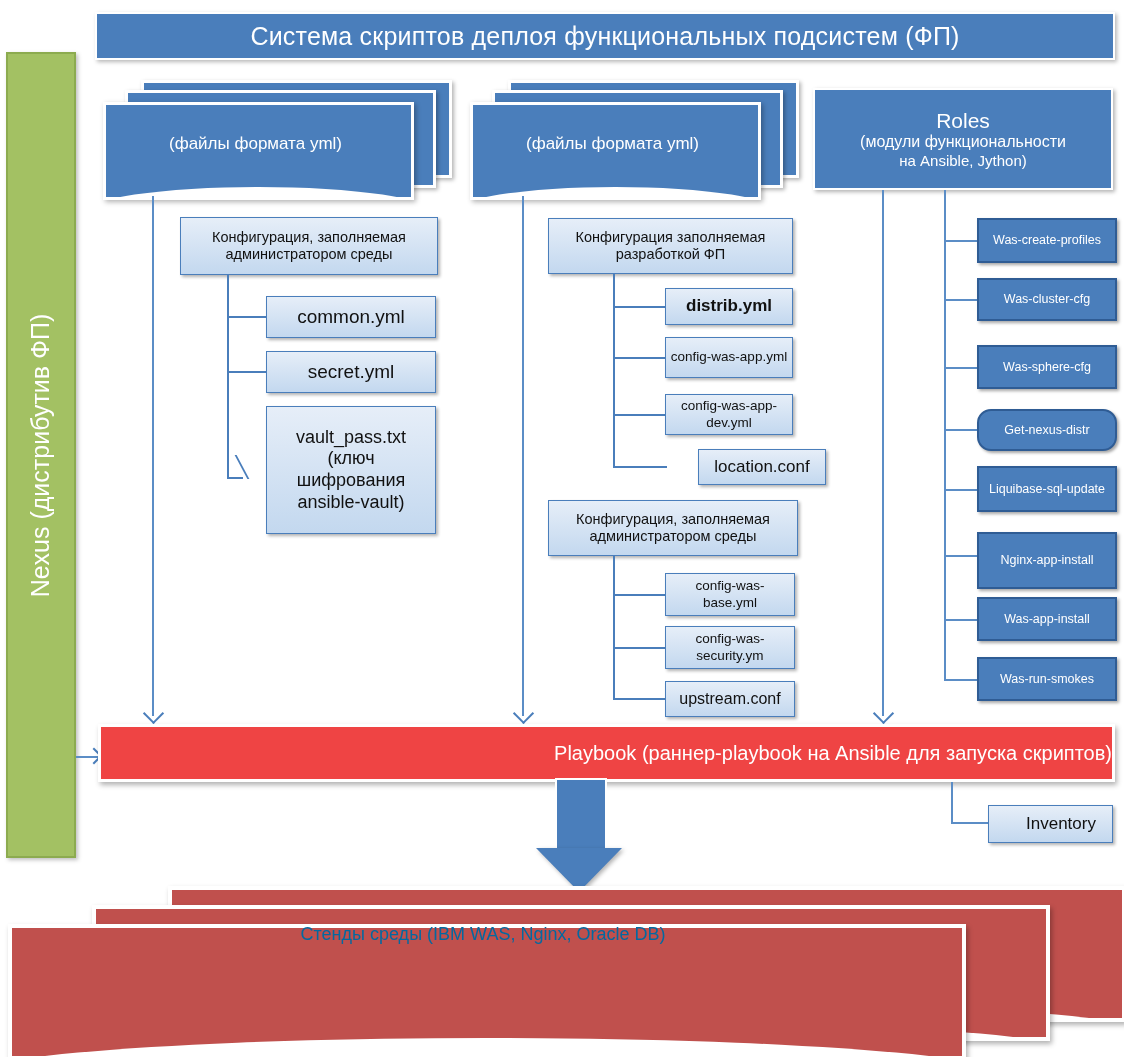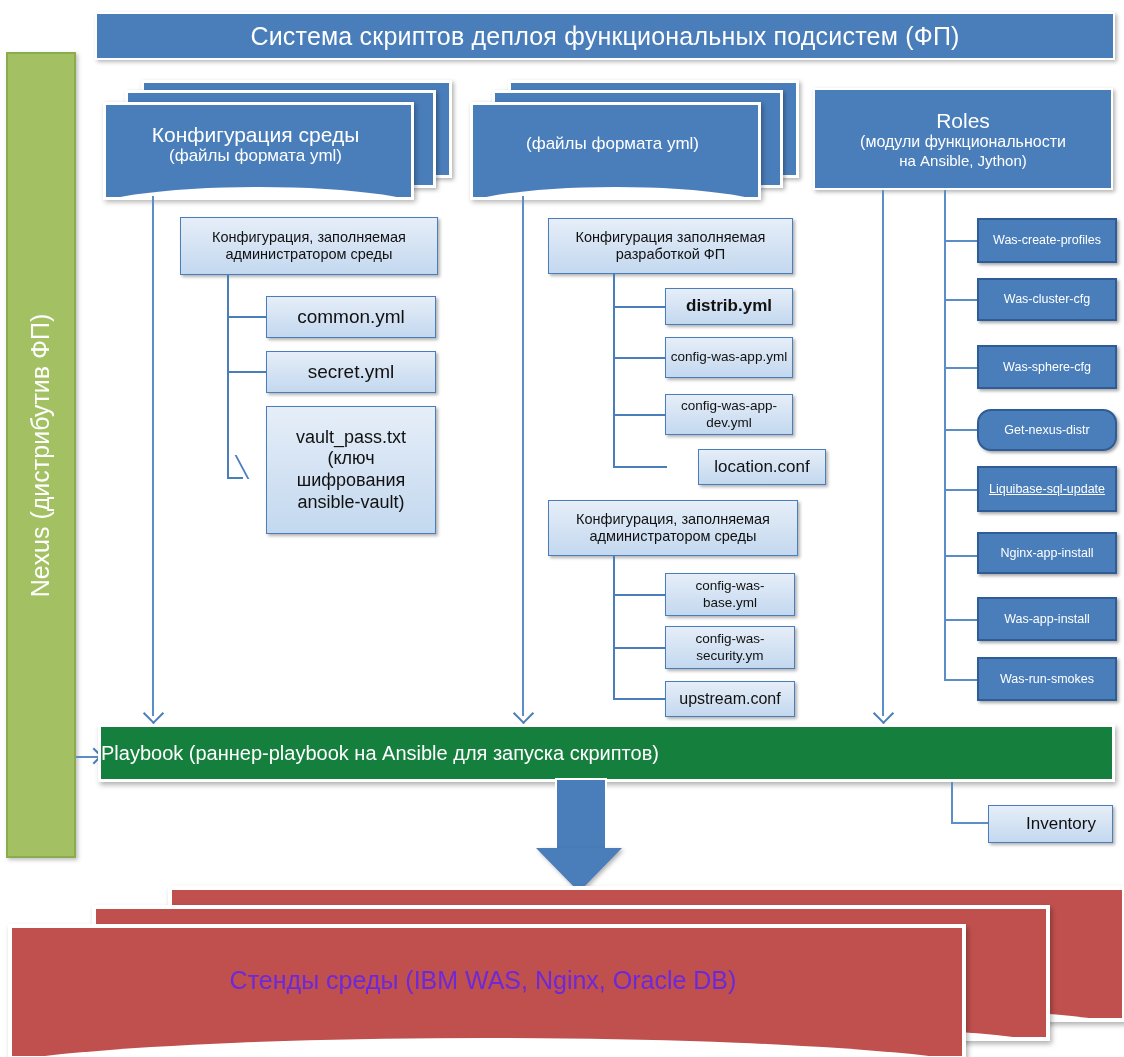--- a/index.html
+++ b/index.html
@@ -71,42 +71,41 @@
   #big-arrow .head{position:absolute;left:0;top:70px;width:0;height:0;
       border-left:43px solid transparent;border-right:43px solid transparent;
       border-top:44px solid #4a7ebb;filter:drop-shadow(2px 2px 2px rgba(0,0,0,.3));}
 
   
   #stands{position:absolute;left:8px;top:886px;width:1110px;height:165px;}
   #stands .rs{position:absolute;background:#c0504d;border:4px solid #ffffff;
       box-shadow:2px 3px 5px rgba(0,0,0,.3);overflow:hidden;}
   #stands .rs .wave{position:absolute;left:-6px;right:-6px;bottom:-22px;height:40px;
       background:#ffffff;border-radius:50%/100% 100% 0 0;transform:scaleX(1.1);}
-  #stands .rcap{position:absolute;display:flex;align-items:center;
-      justify-content:center;color:#6d28d9;font-size:25px;pointer-events:none;}
+  #stands .rcap{position:absolute;display:flex;
+      justify-content:center;color:#0369a1;font-size:18px;pointer-events:none;}
 </style>
 </head>
 <body>
 
 <div class="abs" id="title-bar">
   <span>Система скриптов деплоя  функциональных подсистем (ФП)</span>
 </div>
 
 <div class="abs" id="nexus-bar">
   <span>Nexus (дистрибутив ФП)</span>
 </div>
 
 <div class="stack" style="left:103px;top:80px;width:350px;height:120px;">
   <div class="sheet" style="left:38px;top:0px;width:305px;height:92px;"></div>
   <div class="sheet" style="left:22px;top:10px;width:305px;height:92px;"></div>
   <div class="front" style="left:0px;top:22px;width:305px;height:92px;">
     <div class="wave"></div>
   </div>
   <div class="cap" style="left:0px;top:22px;width:305px;height:84px;">
-    <div class="l1">Конфигурация среды</div>
     <div class="l2">(файлы формата yml)</div>
   </div>
 </div>
 
 <div class="abs vthin" style="left:152px;top:196px;width:1.6px;height:520px;"></div>
 <div class="abs chev-d" style="left:146px;top:706px;"></div>
 
 <div class="abs lb" style="left:180px;top:217px;width:258px;height:58px;font-size:14.5px;">
   <span>Конфигурация, заполняемая администратором среды</span>
 </div>
@@ -205,39 +204,39 @@
   </div>
 <div class="abs role" style="left:977px;top:278px;width:140px;height:43px;">
   <span>Was-cluster-cfg</span>
   </div>
 <div class="abs role" style="left:977px;top:345px;width:140px;height:44px;">
   <span>Was-sphere-cfg</span>
   </div>
 <div class="abs role" style="left:977px;top:409px;width:140px;height:42px;border-radius:14px;">
   <span>Get-nexus-distr</span>
   </div>
-<div class="abs role" style="left:977px;top:466px;width:140px;height:46px;text-decoration:underline;">
+<div class="abs role" style="left:977px;top:466px;width:140px;height:46px;">
   <span>Liquibase-sql-update</span>
   </div>
-<div class="abs role" style="left:977px;top:532px;width:140px;height:42px;">
+<div class="abs role" style="left:977px;top:532px;width:140px;height:57px;">
   <span>Nginx-app-install</span>
   </div>
 <div class="abs role" style="left:977px;top:597px;width:140px;height:44px;">
   <span>Was-app-install</span>
   </div>
 <div class="abs role" style="left:977px;top:657px;width:140px;height:44px;">
   <span>Was-run-smokes</span>
   </div>
 
 <div class="abs hthin" style="left:76px;top:756px;width:24px;"></div>
 <div class="abs chev-r" style="left:88px;top:750px;"></div>
 
-<div class="abs" id="playbook-bar" style="left:98px;top:724px;width:1017px;height:58px;background:#15803d;
+<div class="abs" id="playbook-bar" style="left:98px;top:724px;width:1017px;height:58px;background:#ef4444;
             border:3px solid #ffffff;box-shadow:2px 3px 5px rgba(0,0,0,.3);
-            display:flex;align-items:center;justify-content:flex-start;">
+            display:flex;align-items:center;justify-content:flex-end;">
   <span style="color:#fff;font-size:20px;">Playbook (раннер-playbook на Ansible для запуска скриптов)</span>
 </div>
 
 <div class="abs vthin" style="left:951px;top:782px;width:1.6px;height:41px;"></div>
 <div class="abs hthin" style="left:951px;top:822px;width:38px;"></div>
 <div class="abs lb" style="left:988px;top:805px;width:125px;height:38px;font-size:17px;padding-left:25px;">
   <span>Inventory</span>
 </div>
 
 <div class="abs" id="big-arrow">

